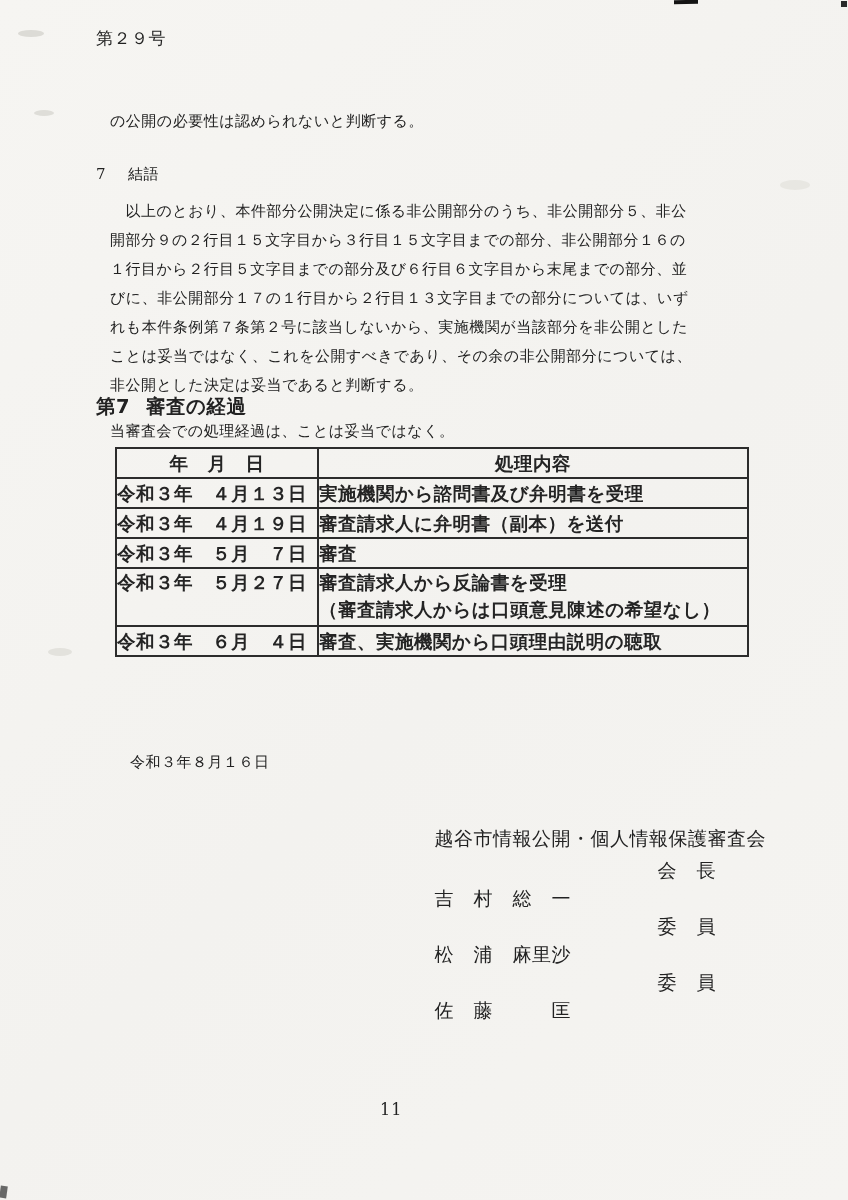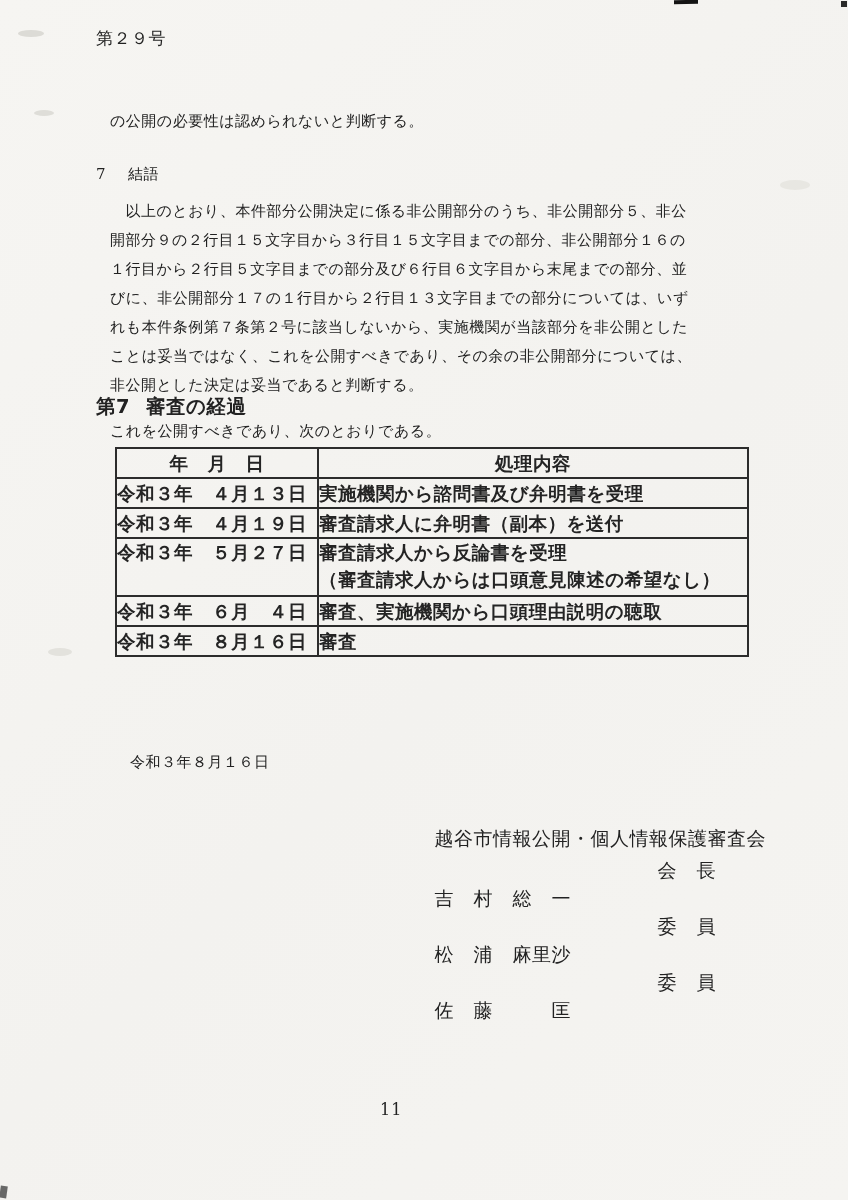--- a/index.html
+++ b/index.html
@@ -100,21 +100,21 @@
 １行目から２行目５文字目までの部分及び６行目６文字目から末尾までの部分、並
 びに、非公開部分１７の１行目から２行目１３文字目までの部分については、いず
 れも本件条例第７条第２号に該当しないから、実施機関が当該部分を非公開とした
 ことは妥当ではなく、これを公開すべきであり、その余の非公開部分については、
 非公開とした決定は妥当であると判断する。</div>
 
   <div class="txt dai7-heading">
     <span class="h-num">第7</span><span>審査の経過</span>
   </div>
 
-  <div class="txt dai7-lead">これを公開すべきであり、次のとおりである。</div>
+  <div class="txt dai7-lead">当審査会での処理経過は、ことは妥当ではなく。</div>
 
   <table class="process">
     <colgroup>
         <col class="c-date">
         <col class="c-content">
       </colgroup>
     <thead>
       <tr>
         <th>年　月　日</th>
         <th>処理内容</th>
@@ -122,32 +122,32 @@
     </thead>
     <tbody>
       <tr>
         <td class="t-date">令和３年　４月１３日</td>
         <td class="t-content">実施機関から諮問書及び弁明書を受理</td>
       </tr>
       <tr>
         <td class="t-date">令和３年　４月１９日</td>
         <td class="t-content">審査請求人に弁明書（副本）を送付</td>
       </tr>
+      <tr>
+        <td class="t-date">令和３年　５月　７日</td>
+        <td class="t-content">審査</td>
+      </tr>
       <tr class="dbl">
         <td class="t-date">令和３年　５月２７日</td>
         <td class="t-content">審査請求人から反論書を受理
 （審査請求人からは口頭意見陳述の希望なし）</td>
       </tr>
       <tr>
         <td class="t-date">令和３年　６月　４日</td>
         <td class="t-content">審査、実施機関から口頭理由説明の聴取</td>
-      </tr>
-      <tr>
-        <td class="t-date">令和３年　８月１６日</td>
-        <td class="t-content">審査</td>
       </tr>
     </tbody>
   </table>
 
   <div class="txt closing-date">令和３年８月１６日</div>
 
   <div class="signature">
     <div class="org">越谷市情報公開・個人情報保護審査会</div>
     <div class="sig-row">
       <span class="role">会　長</span>

